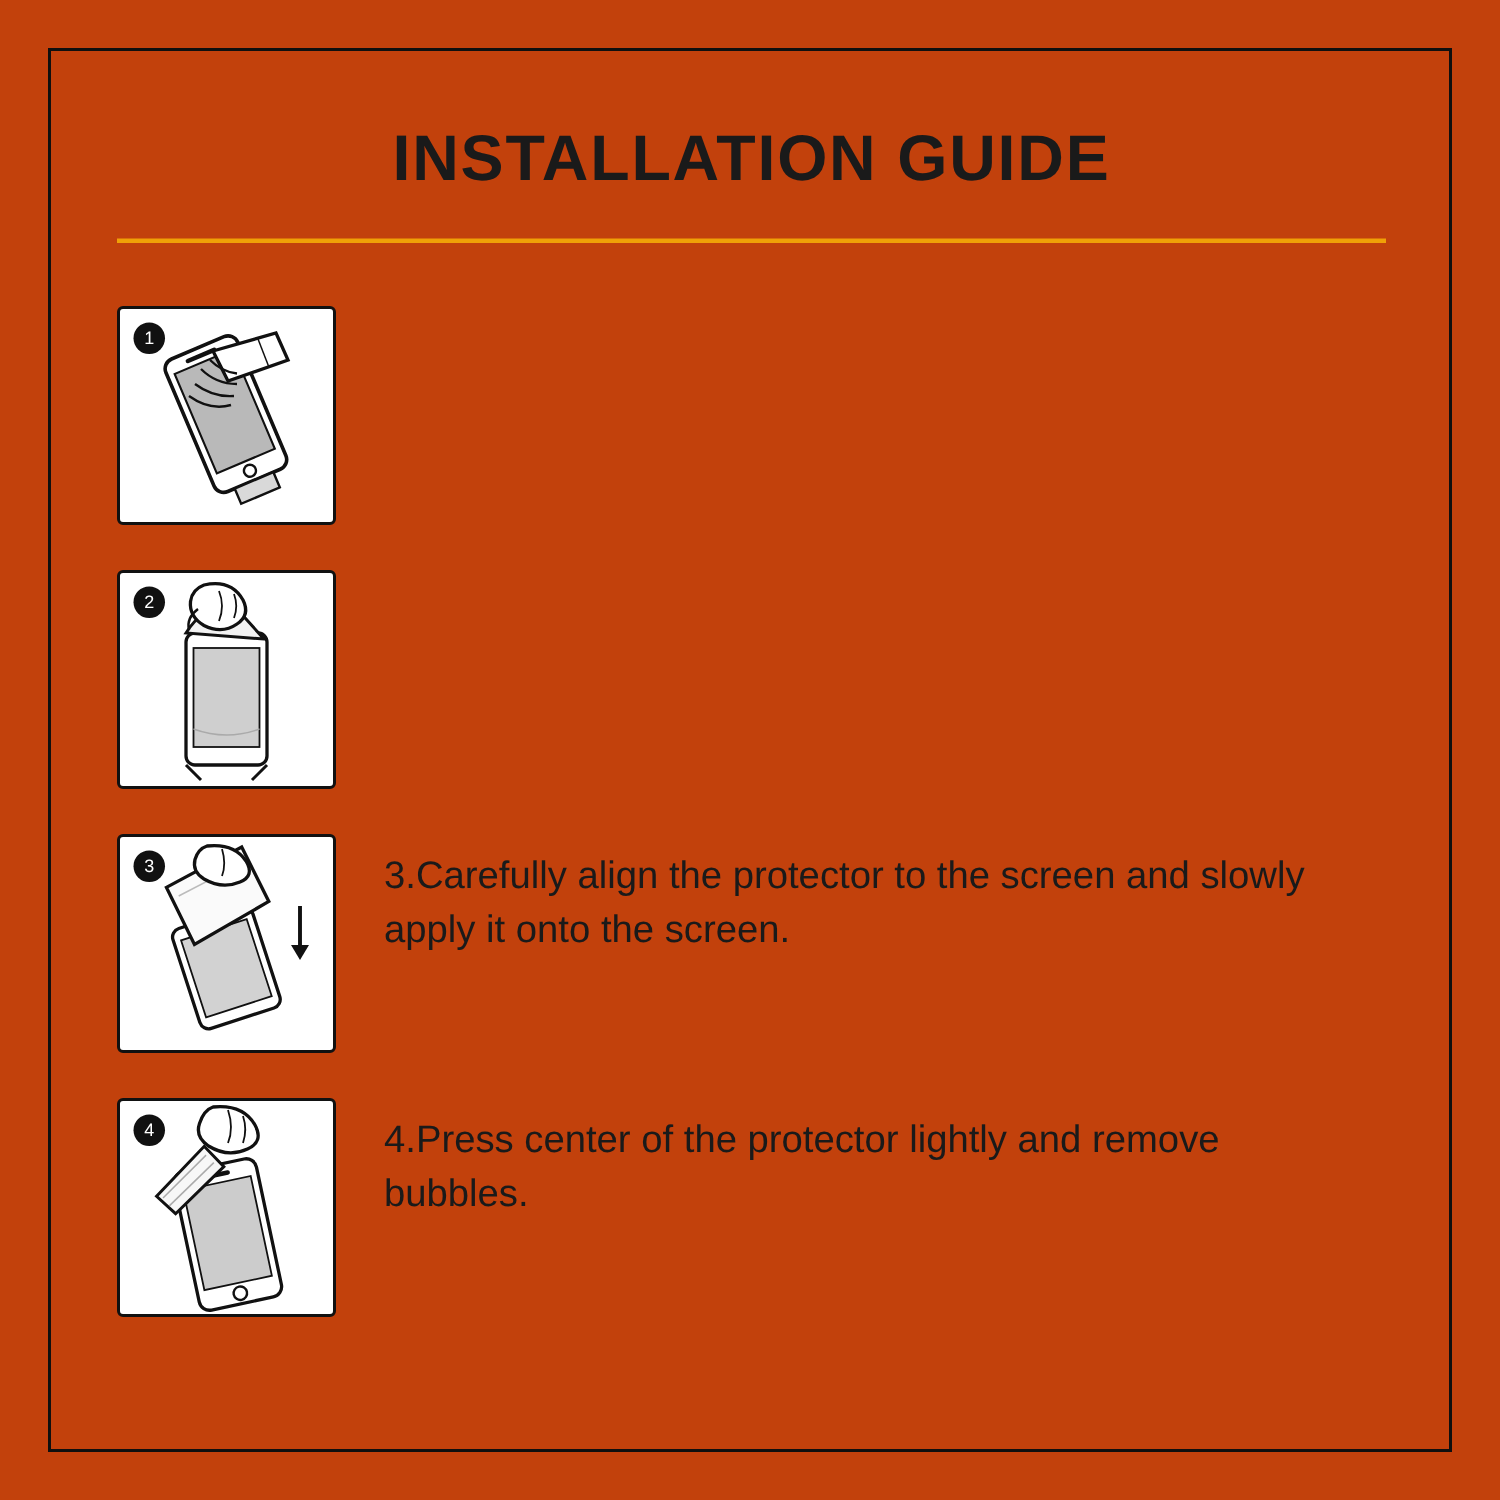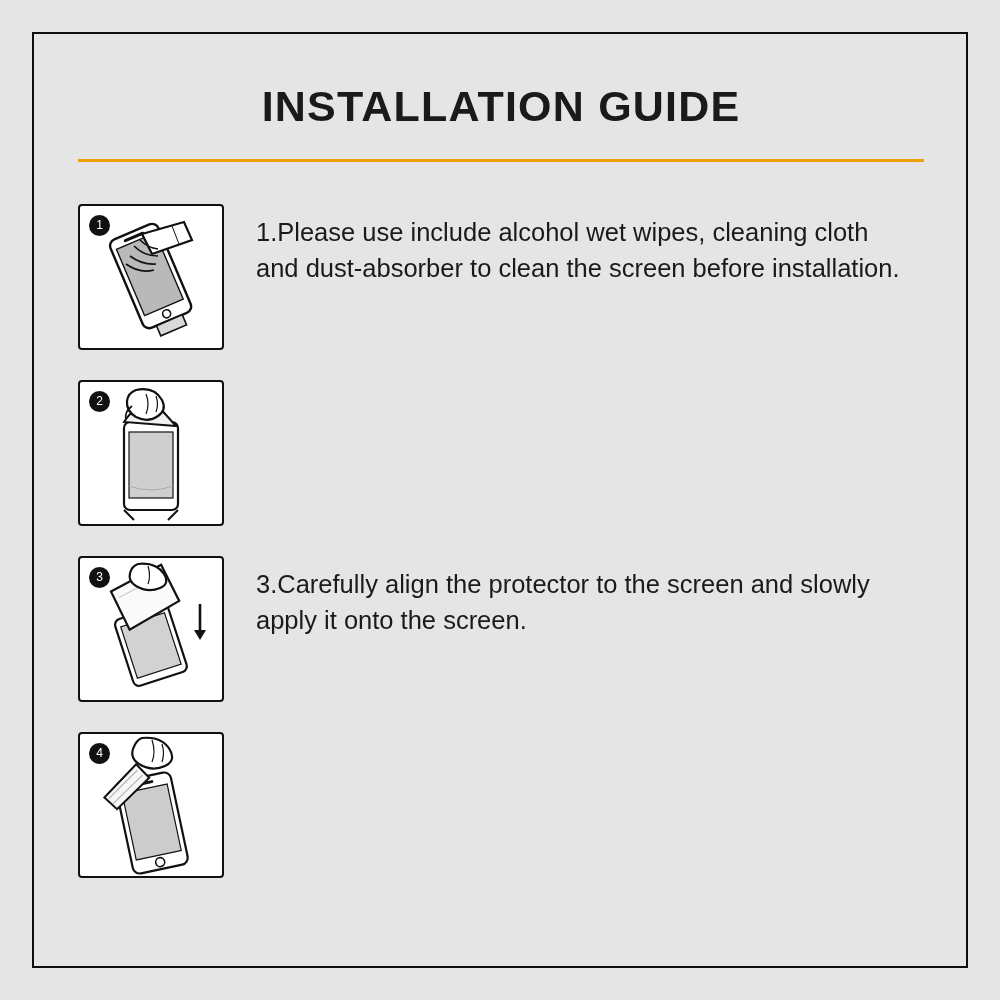--- a/index.html
+++ b/index.html
@@ -12,21 +12,21 @@
     height: 1000px;
     font-family: "Liberation Sans", sans-serif;
     color: #1a1a1a;
     overflow: hidden;
   }
   .page {
     position: relative;
     width: 1000px;
     height: 1000px;
     box-sizing: border-box;
-    background: #e5e5e5;
+    background: #c2410c;
   }
   .border-frame {
     position: absolute;
     left: 32px;
     top: 32px;
     width: 936px;
     height: 936px;
     border: 2px solid #0f0f0f;
     box-sizing: border-box;
   }
@@ -127,21 +127,20 @@
               <path d="M62 28 L104 16 L112 34 L72 48 Z" fill="#ffffff" stroke="#111" stroke-width="2.2"></path>
               <path d="M62 28 L72 48" fill="none" stroke="#111" stroke-width="1.2"></path>
               <path d="M92 20 L99 38" fill="none" stroke="#111" stroke-width="1"></path>
               <path d="M60 34 q8 8 18 9" fill="none" stroke="#111" stroke-width="1.6"></path>
               <path d="M54 40 q10 10 24 10" fill="none" stroke="#111" stroke-width="1.6"></path>
               <path d="M50 50 q12 9 26 8" fill="none" stroke="#111" stroke-width="1.6"></path>
               <path d="M46 58 q14 10 28 6" fill="none" stroke="#111" stroke-width="1.6"></path>
             </g>
           </svg>
         </div>
-        <div class="step-text">1.Please use include alcohol wet wipes, cleaning cloth and dust-absorber to clean the screen before installation.</div>
       </div>
 
       <div class="step step-2">
         <div class="illus">
           <div class="step-num">2</div>
           <svg class="svg-art" width="142" height="142" viewBox="0 0 142 142">
             <g>
               <rect x="44" y="40" width="54" height="88" rx="6" fill="#ffffff" stroke="#111" stroke-width="2.2"></rect>
               <rect x="49" y="50" width="44" height="66" fill="#cfcfcf" stroke="#111" stroke-width="1.2"></rect>
               <path d="M49 104 q22 8 44 0" fill="none" stroke="#aaa" stroke-width="1"></path>
@@ -198,17 +197,18 @@
               <path d="M28 58 L62 36" fill="none" stroke="#aaa" stroke-width="1"></path>
               <path d="M31 64 L66 42" fill="none" stroke="#aaa" stroke-width="1"></path>
             </g>
             <g>
               <path d="M62 4 q20 -2 28 12 q6 11 -5 16 q-13 6 -26 -2 q-9 -6 -6 -15 q3 -9 9 -11 z" fill="#ffffff" stroke="#111" stroke-width="2.2"></path>
               <path d="M72 6 q4 12 0 22" fill="none" stroke="#111" stroke-width="1.2"></path>
               <path d="M82 10 q3 9 0 18" fill="none" stroke="#111" stroke-width="1.2"></path>
             </g>
           </svg>
         </div>
+        <div class="step-text">4.Press center of the protector lightly and remove bubbles.</div>
       </div>
 
     </div>
   </div>
 </div>
 
 </body></html>

